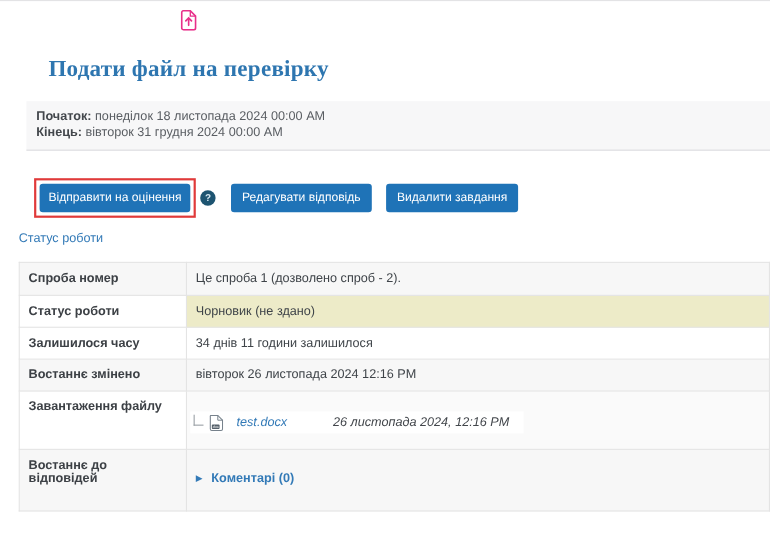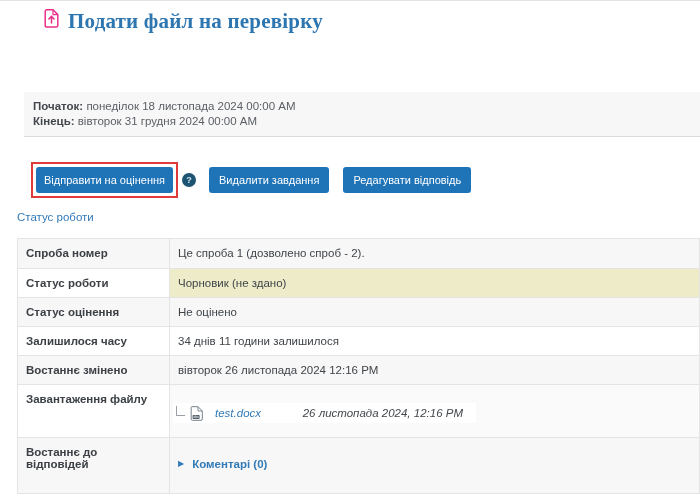--- a/index.html
+++ b/index.html
@@ -2,21 +2,21 @@
 <html style="--title_blue: #2e76b0; --icon_pink: #e8308a; --button_blue: #1f73b7; --link_blue: #337ab7; --highlight_beige: #edebc8; --annotation_red: #e03a3a; --help_circle_navy: #1d5471; --stripe_gray: #f7f7f7;"><head>
 <meta charset="utf-8">
 <style>
   html,body{margin:0;padding:0;background:#fff;}
   body{font-family:"Liberation Sans", sans-serif; -webkit-font-smoothing:antialiased;}
   .canvas{position:relative;width:700px;height:502px;background:#fff;overflow:hidden;}
 
   .top-rule{position:absolute;top:0;left:0;width:700px;height:1px;background:#e3e3e5;}
 
   
-  .header{position:absolute;top:9px;left:44px;display:flex;gap:9px;}
+  .header{position:absolute;top:9px;left:44px;display:flex;align-items:center;gap:22px;flex-direction:column;}
   .upload-icon{display:inline-flex;flex:0 0 auto;}
   .page-title{margin:0;font-family:"Liberation Serif", serif;font-weight:bold;
               font-size:21px;color:var(--title_blue,#2e76b0);letter-spacing:.2px;}
 
   
   .date-box{position:absolute;top:92px;left:24px;width:676px;height:45px;box-sizing:border-box;
             background:#f7f7f8;border-bottom:1px solid #dcdcde;padding:7px 0 0 9px;
             font-size:11.5px;line-height:15px;color:#5a5e63;}
   .date-label{font-weight:bold;color:#43474c;}
 
@@ -89,39 +89,35 @@
       <span class="date-label">Кінець:</span>
       <span class="date-value">вівторок 31 грудня 2024 00:00 AM</span>
     </div>
   </div>
 
   <div class="actions">
     <span class="red-annotation">
       <button class="btn">Відправити на оцінення</button>
     </span>
     <span class="help-icon">?</span>
+    <button class="btn btn-edit">Редагувати відповідь</button>
     <button class="btn btn-delete">Видалити завдання</button>
-    <button class="btn btn-edit">Редагувати відповідь</button>
   </div>
 
   <a class="status-link">Статус роботи</a>
 
   <table class="status-table">
     <tbody>
       <tr class="striped row-attempt">
         <th>Спроба номер</th>
         <td>Це спроба 1 (дозволено спроб - 2).</td>
       </tr>
       <tr class="row-std">
         <th>Статус роботи</th>
         <td class="value-highlight">Чорновик (не здано)</td>
-      </tr>
-      <tr class="striped row-std">
-        <th>Статус оцінення</th>
-        <td>Не оцінено</td>
       </tr>
       <tr class="row-std">
         <th>Залишилося часу</th>
         <td>34 днів 11 години залишилося</td>
       </tr>
       <tr class="striped row-std">
         <th>Востаннє змінено</th>
         <td>вівторок 26 листопада 2024 12:16 PM</td>
       </tr>
       <tr class="row-file">

